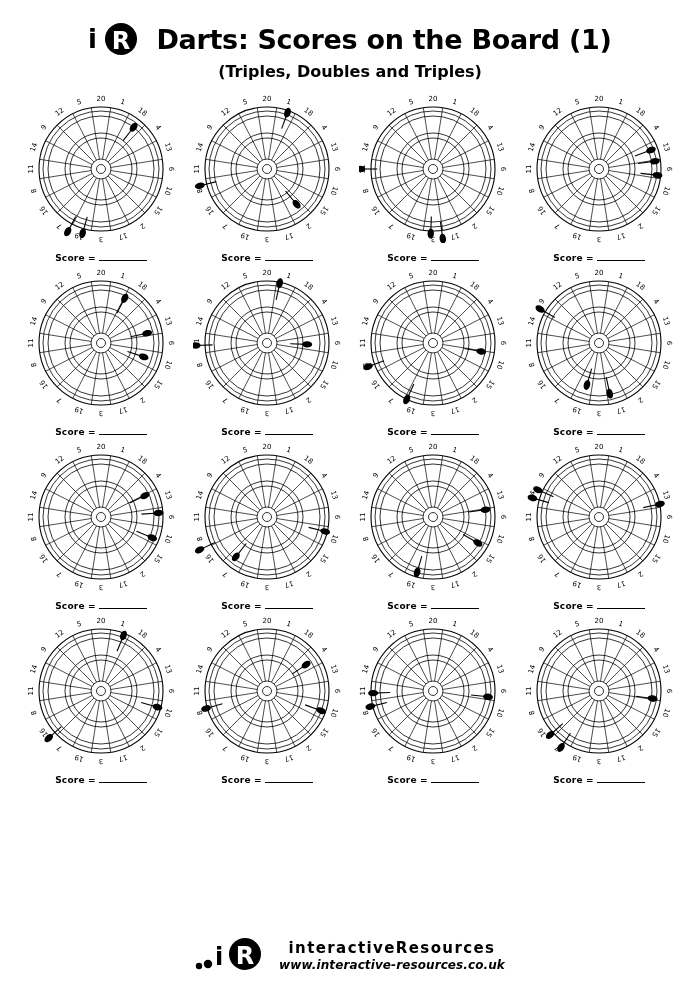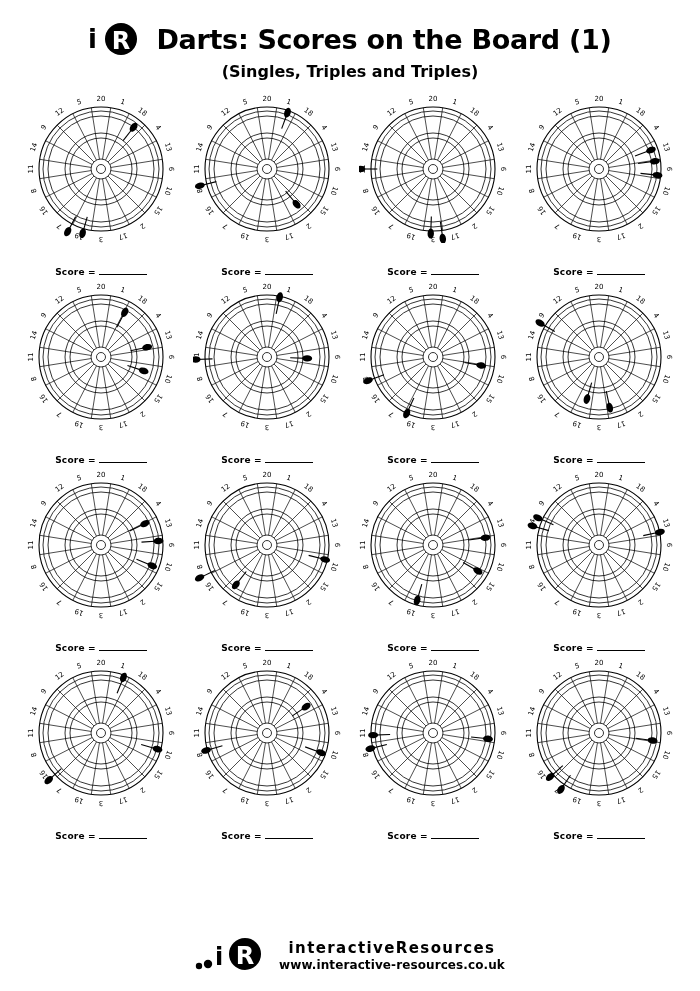--- a/index.html
+++ b/index.html
@@ -60,21 +60,21 @@
     align-items: center;
   }
   .board-wrap {
     width: 148px;
     height: 148px;
   }
   .board-wrap svg {
     display: block;
   }
   .score-line {
-    margin-top: 24px;
+    margin-top: 10px;
     font-size: 9px;
     font-weight: bold;
     letter-spacing: 0.2px;
   }
   .score-blank {
     display: inline-block;
     border-bottom: 1px solid #000;
     width: 48px;
     margin-left: 3px;
   }
@@ -96,37 +96,38 @@
   }
   .footer-name {
     font-size: 15px;
     font-weight: bold;
     letter-spacing: 1.4px;
   }
   .footer-url {
     font-size: 12px;
     font-weight: bold;
     letter-spacing: 0.1px;
+    font-style: italic;
   }
 </style>
 </head>
 <body>
 
 <div class="header">
   <div class="title-row">
     <span class="logo-ir">
       <svg width="62" height="34" viewBox="0 0 62 34">
         <text x="0" y="26" font-family="DejaVu Sans, sans-serif" font-size="26" font-weight="bold">i</text>
         <circle cx="33" cy="17" r="16" fill="#000"></circle>
         <text x="33" y="27" text-anchor="middle" font-family="DejaVu Sans, sans-serif" font-size="24" font-weight="bold" fill="#fff">R</text>
       </svg>
     </span>
     <span class="title-text">Darts: Scores on the Board (1)</span>
   </div>
-  <div class="subtitle">(Singles, Triples and Triples)</div>
+  <div class="subtitle">(Triples, Doubles and Triples)</div>
 </div>
 
 <div class="grid">
     <div class="cell">
       <div class="board-wrap">
         <svg width="148" height="148" viewBox="0 0 148 148">
           <circle cx="74" cy="74" r="62" fill="none" stroke="#000" stroke-width="1.1"></circle>
           <circle cx="74" cy="74" r="58" fill="none" stroke="#000" stroke-width="0.8"></circle>
           <circle cx="74" cy="74" r="53" fill="none" stroke="#000" stroke-width="0.8"></circle>
           <circle cx="74" cy="74" r="36" fill="none" stroke="#000" stroke-width="0.8"></circle>

